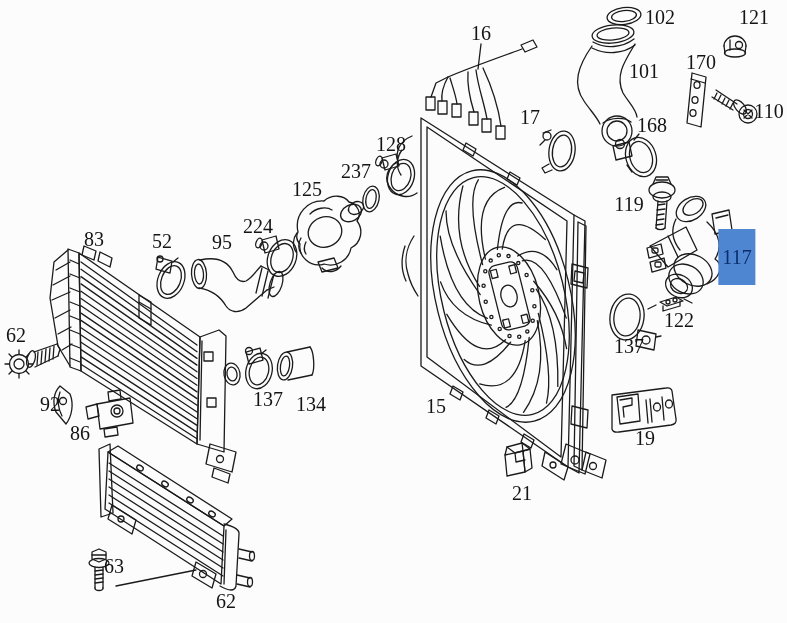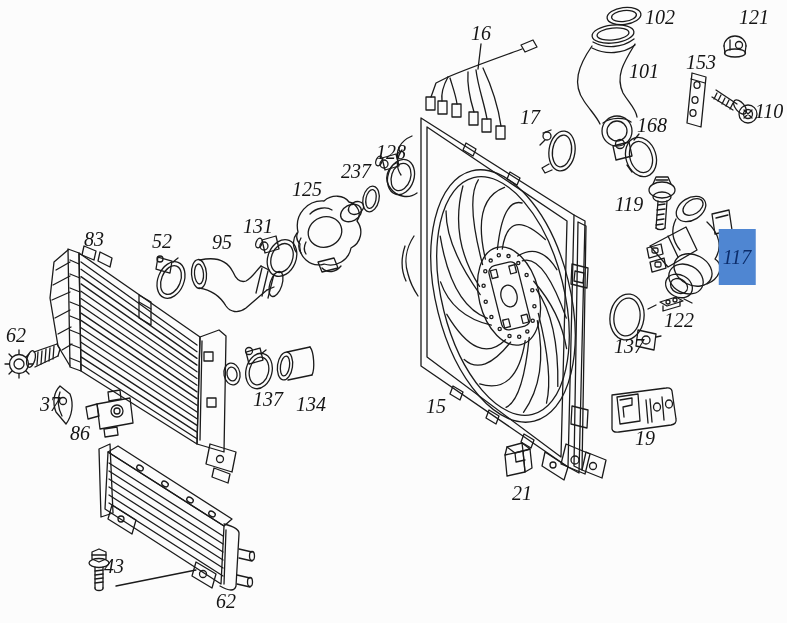--- a/index.html
+++ b/index.html
@@ -1,17 +1,17 @@
 <!DOCTYPE html>
 <html style="--hl-bg: #4f86d2; --hl-fg: #0c2d6b;"><head>
 <meta charset="utf-8">
 <style>
   html,body{margin:0;padding:0;background:#ffffff;}
   .canvas{position:relative;width:787px;height:623px;background:#fcfcfc;overflow:hidden;
-          font-family:"Liberation Serif", serif;font-style:italic;}
+          font-family:"Liberation Serif", serif;}
   .canvas svg{position:absolute;left:0;top:0;}
   .ln path,.ln polygon,.ln rect,.ln circle,.ln ellipse,.ln line{
       stroke:#1b1b1b;stroke-width:1.3;fill:none;stroke-linecap:round;stroke-linejoin:round;}
   .part-label{position:absolute;transform:translate(-50%,-50%);font-size:20px;color:#141414;
       white-space:nowrap;line-height:1;user-select:none;cursor:default;}
   .part-label.hl{background:var(--hl-bg,#4f86d2);color:var(--hl-fg,#0c2d6b);padding:18px 4px;cursor:pointer;}
 </style>
 </head>
 <body>
 
@@ -403,39 +403,39 @@
       <path d="M95,588 A4,2.5 0 0 0 103,588"></path>
     </g>
 
   </g>
 </svg>
 
 <div class="part-label" style="left:481px;top:33px">16</div>
 <div class="part-label" style="left:660px;top:17px">102</div>
 <div class="part-label" style="left:754px;top:17px">121</div>
 <div class="part-label" style="left:644px;top:71px">101</div>
-<div class="part-label" style="left:701px;top:62px">153</div>
+<div class="part-label" style="left:701px;top:62px">170</div>
 <div class="part-label" style="left:769px;top:111px">110</div>
 <div class="part-label" style="left:652px;top:125px">168</div>
 <div class="part-label" style="left:530px;top:117px">17</div>
-<div class="part-label" style="left:391px;top:152px">128</div>
+<div class="part-label" style="left:391px;top:144px">128</div>
 <div class="part-label" style="left:356px;top:171px">237</div>
 <div class="part-label" style="left:307px;top:189px">125</div>
-<div class="part-label" style="left:258px;top:226px">131</div>
+<div class="part-label" style="left:258px;top:226px">224</div>
 <div class="part-label" style="left:222px;top:242px">95</div>
 <div class="part-label" style="left:162px;top:241px">52</div>
 <div class="part-label" style="left:94px;top:239px">83</div>
 <div class="part-label" style="left:629px;top:204px">119</div>
 <div class="part-label hl" style="left:737px;top:257px">117</div>
 <div class="part-label" style="left:679px;top:320px">122</div>
 <div class="part-label" style="left:629px;top:346px">137</div>
 <div class="part-label" style="left:645px;top:438px">19</div>
 <div class="part-label" style="left:436px;top:406px">15</div>
 <div class="part-label" style="left:522px;top:493px">21</div>
 <div class="part-label" style="left:16px;top:335px">62</div>
-<div class="part-label" style="left:50px;top:404px">37</div>
+<div class="part-label" style="left:50px;top:404px">92</div>
 <div class="part-label" style="left:80px;top:433px">86</div>
 <div class="part-label" style="left:268px;top:399px">137</div>
 <div class="part-label" style="left:311px;top:404px">134</div>
-<div class="part-label" style="left:114px;top:566px">43</div>
+<div class="part-label" style="left:114px;top:566px">63</div>
 <div class="part-label" style="left:226px;top:601px">62</div>
 
 </div>
 
 </body></html>

